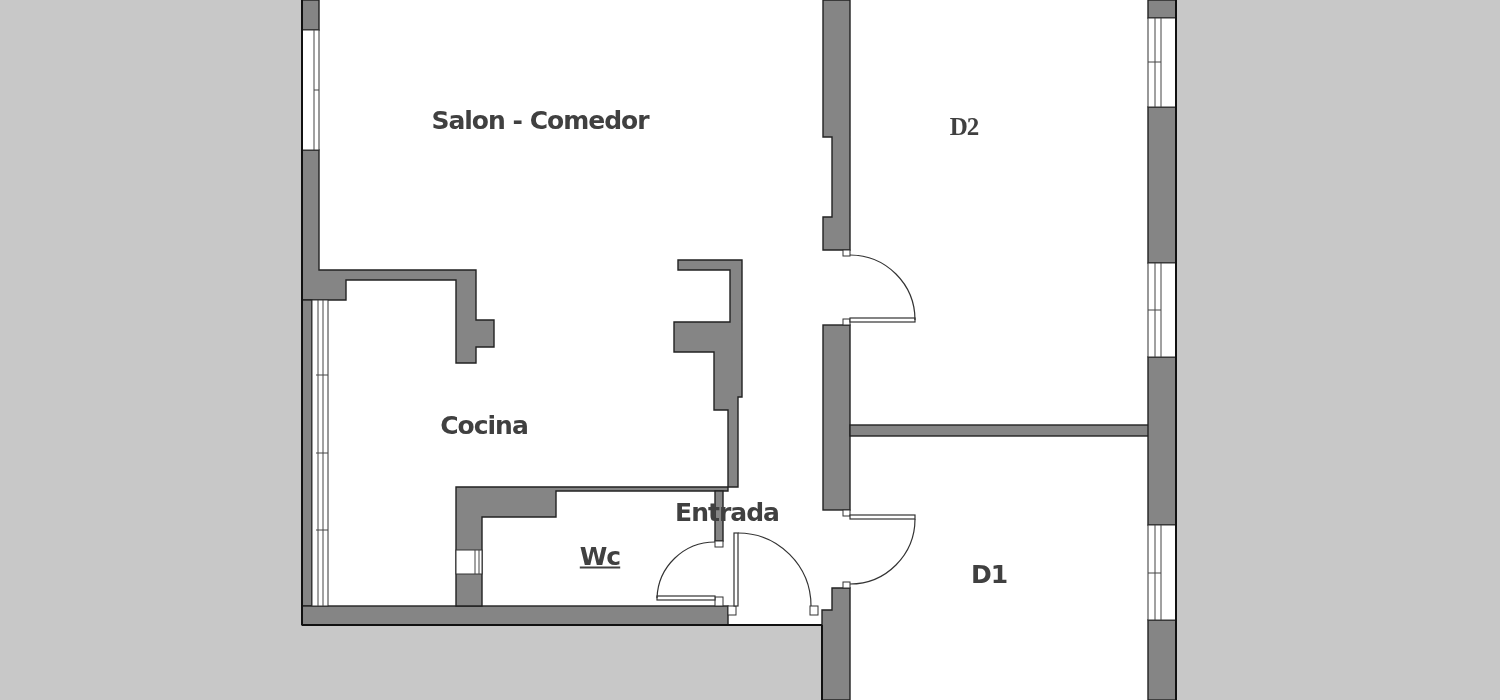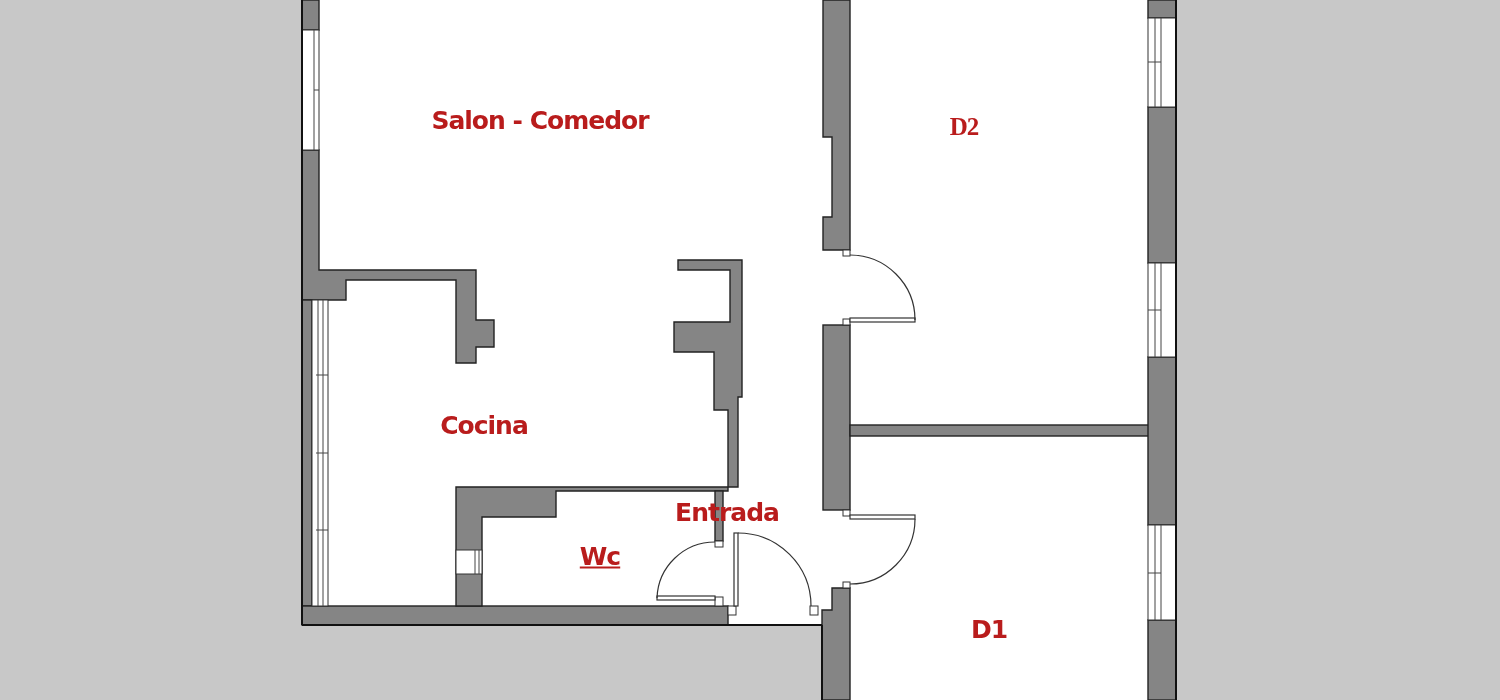--- a/index.html
+++ b/index.html
@@ -13,21 +13,21 @@
     .floor { fill: #ffffff; stroke: none; }
     .win-frame { fill: #ffffff; stroke: #333; stroke-width: 1; }
     .win-line { stroke: #444; stroke-width: 1; fill: none; }
     .door-leaf { fill: #ffffff; stroke: #333; stroke-width: 1.2; }
     .door-arc { fill: none; stroke: #333; stroke-width: 1.2; }
     .jamb { fill: #ffffff; stroke: #333; stroke-width: 1; }
     .room-label {
       position: absolute;
       font-family: "DejaVu Sans", sans-serif;
       font-weight: bold;
-      color: #b91c1c;
+      color: #404040;
       font-size: 25px;
       letter-spacing: -1px;
       white-space: nowrap;
       transform: translate(-50%, -50%);
     }
   </style>
 </head>
 <body>
 
 <svg id="plan" viewBox="0 0 1500 700" xmlns="http://www.w3.org/2000/svg">
@@ -148,13 +148,13 @@
 
   <line x1="302" y1="0" x2="302" y2="625" stroke="#111" stroke-width="2"></line>
   <line x1="1176" y1="0" x2="1176" y2="700" stroke="#111" stroke-width="2"></line>
 </svg>
 
 <div class="room-label" style="left:540px; top:120px;">Salon - Comedor</div>
 <div class="room-label" style="left:964px; top:127px;font-family:Liberation Serif, serif;">D2</div>
 <div class="room-label" style="left:484px; top:425px;">Cocina</div>
 <div class="room-label" style="left:727px; top:512px;">Entrada</div>
 <div class="room-label" style="left:600px; top:556px;text-decoration:underline;">Wc</div>
-<div class="room-label" style="left:989px; top:629px;">D1</div>
+<div class="room-label" style="left:989px; top:574px;">D1</div>
 
 </body></html>

